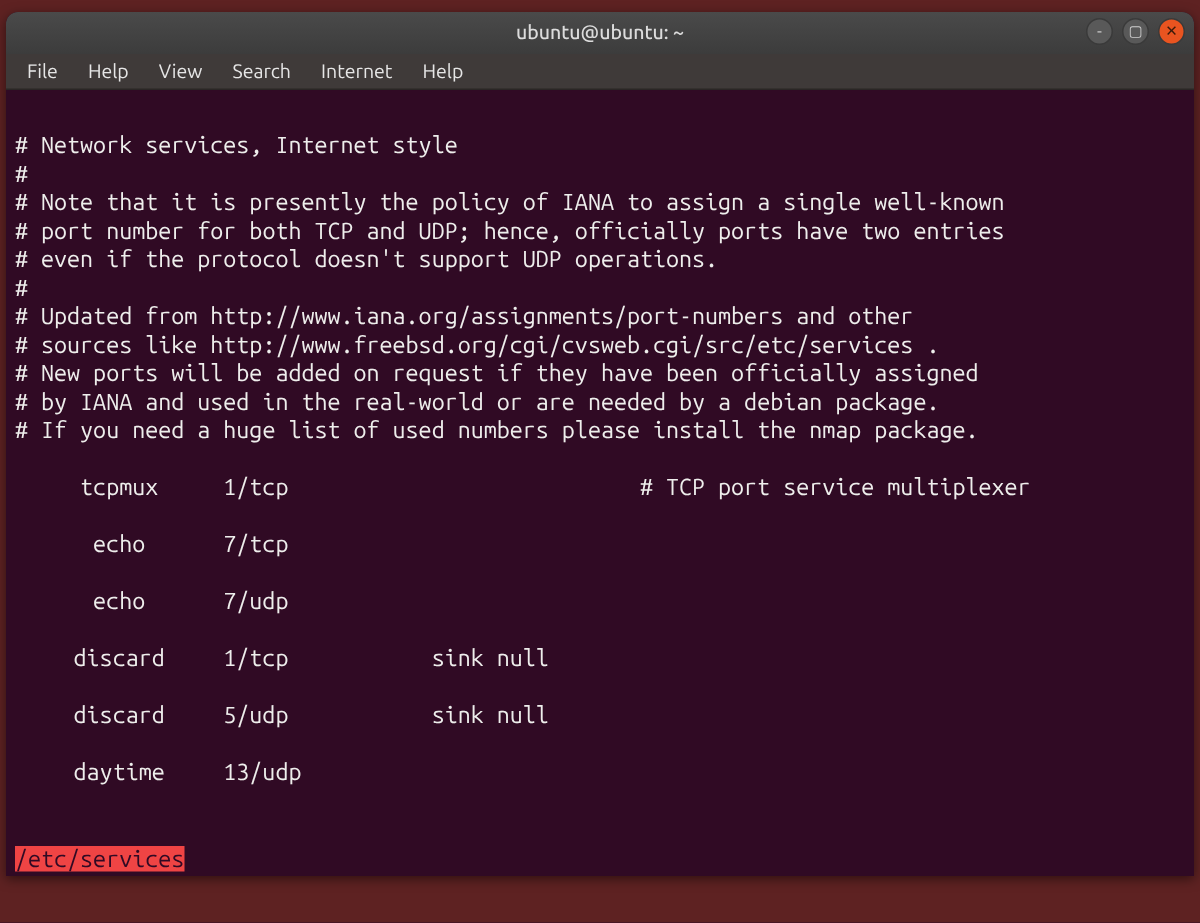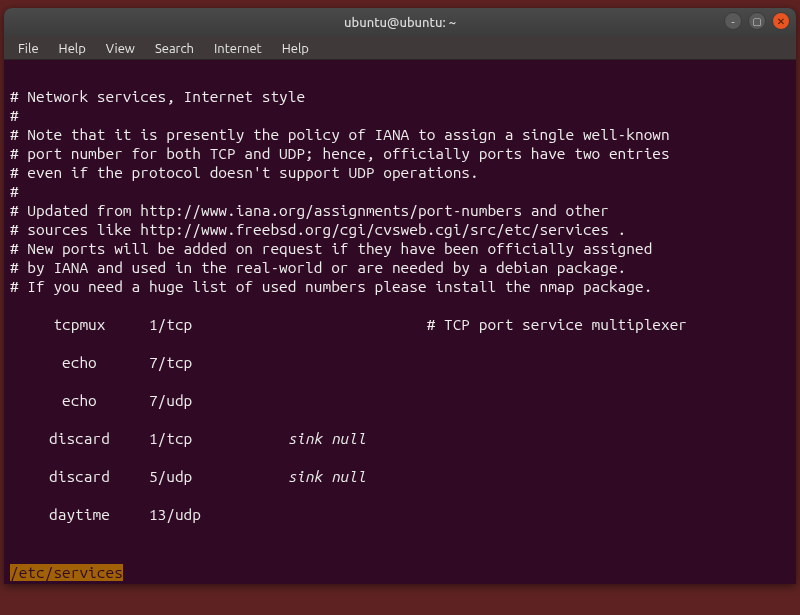--- a/index.html
+++ b/index.html
@@ -84,27 +84,27 @@
       overflow: hidden;
       position: relative;
     }
     .status-line {
       position: absolute;
       bottom: 2px;
       left: 0;
       padding: 0 0 0 6px;
     }
     .status-inv {
-      background: #a16207;
+      background: #ef4444;
       color: #300a24;
     }
     .svc-row { display: block; }
     .svc-name { display: inline-block; width: 16ch; text-align: center; }
     .svc-port { display: inline-block; width: 16ch; }
-    .svc-alias { display: inline-block; width: 16ch; font-style: italic; }
+    .svc-alias { display: inline-block; width: 16ch; }
   </style>
 </head>
 <body>
 
 <div class="window">
   <div class="titlebar">
     <span>ubuntu@ubuntu: ~</span>
     <div class="win-controls">
       <div class="win-btn">
           <span>‐</span>

